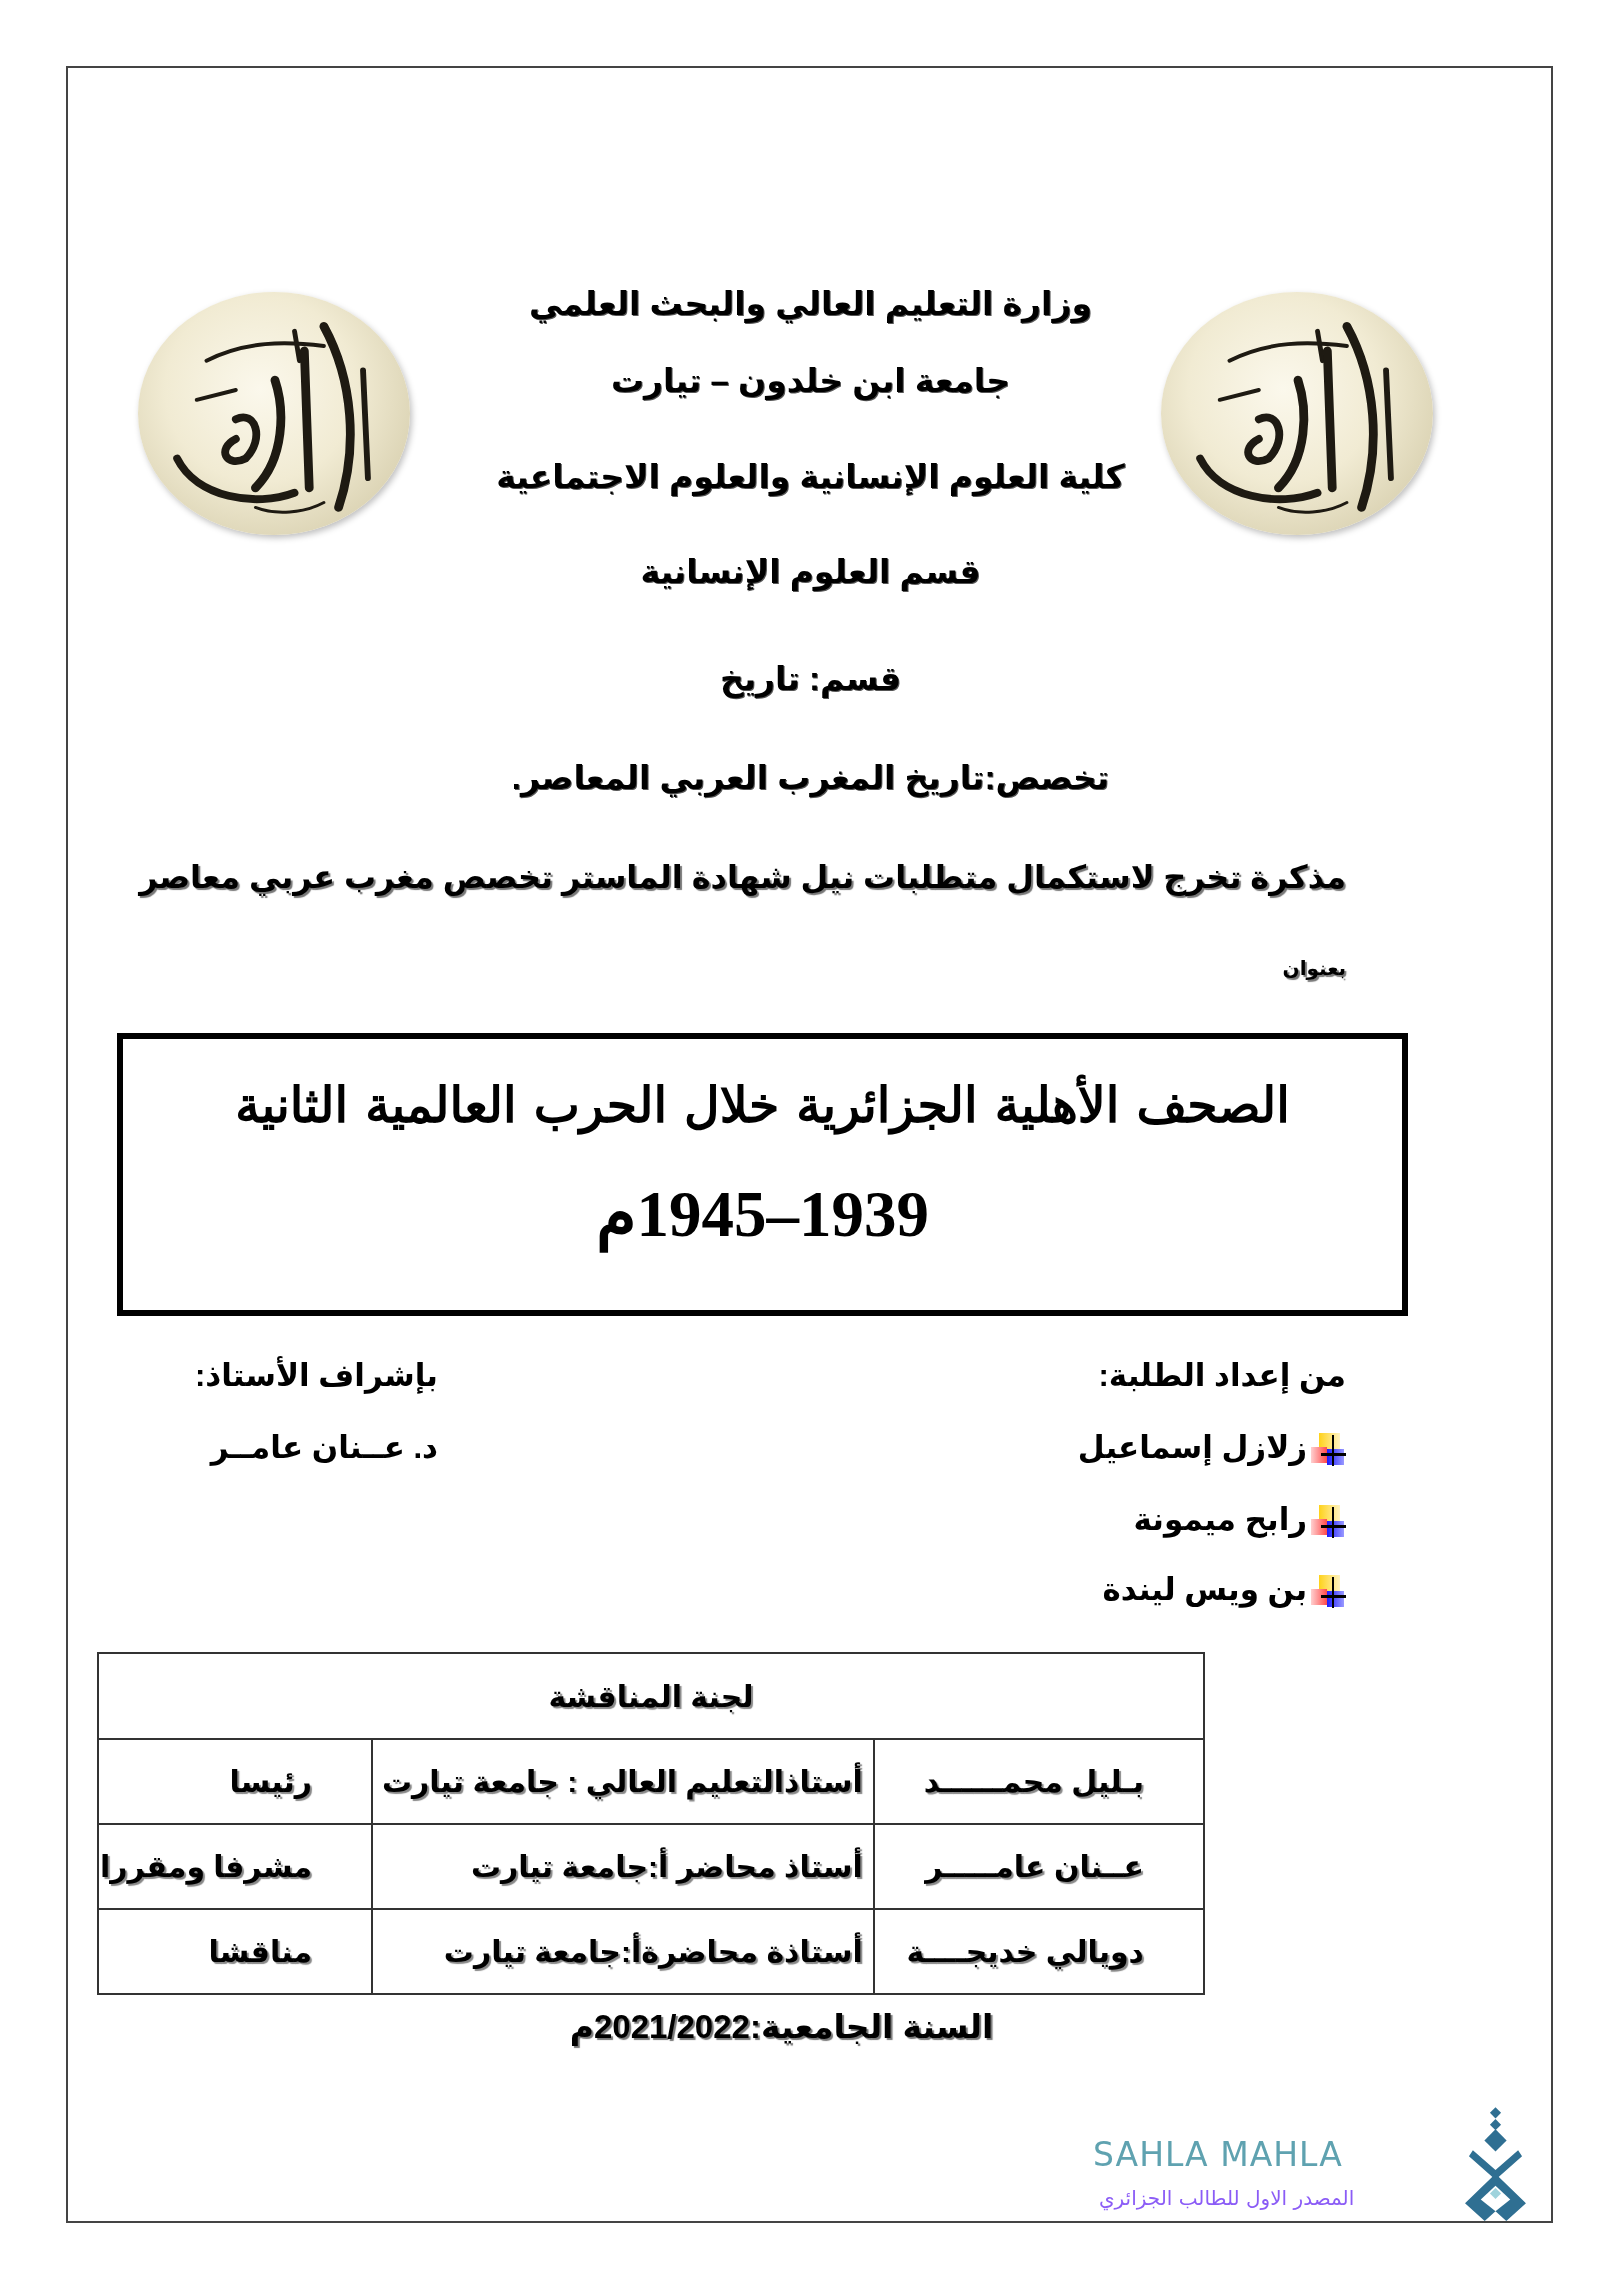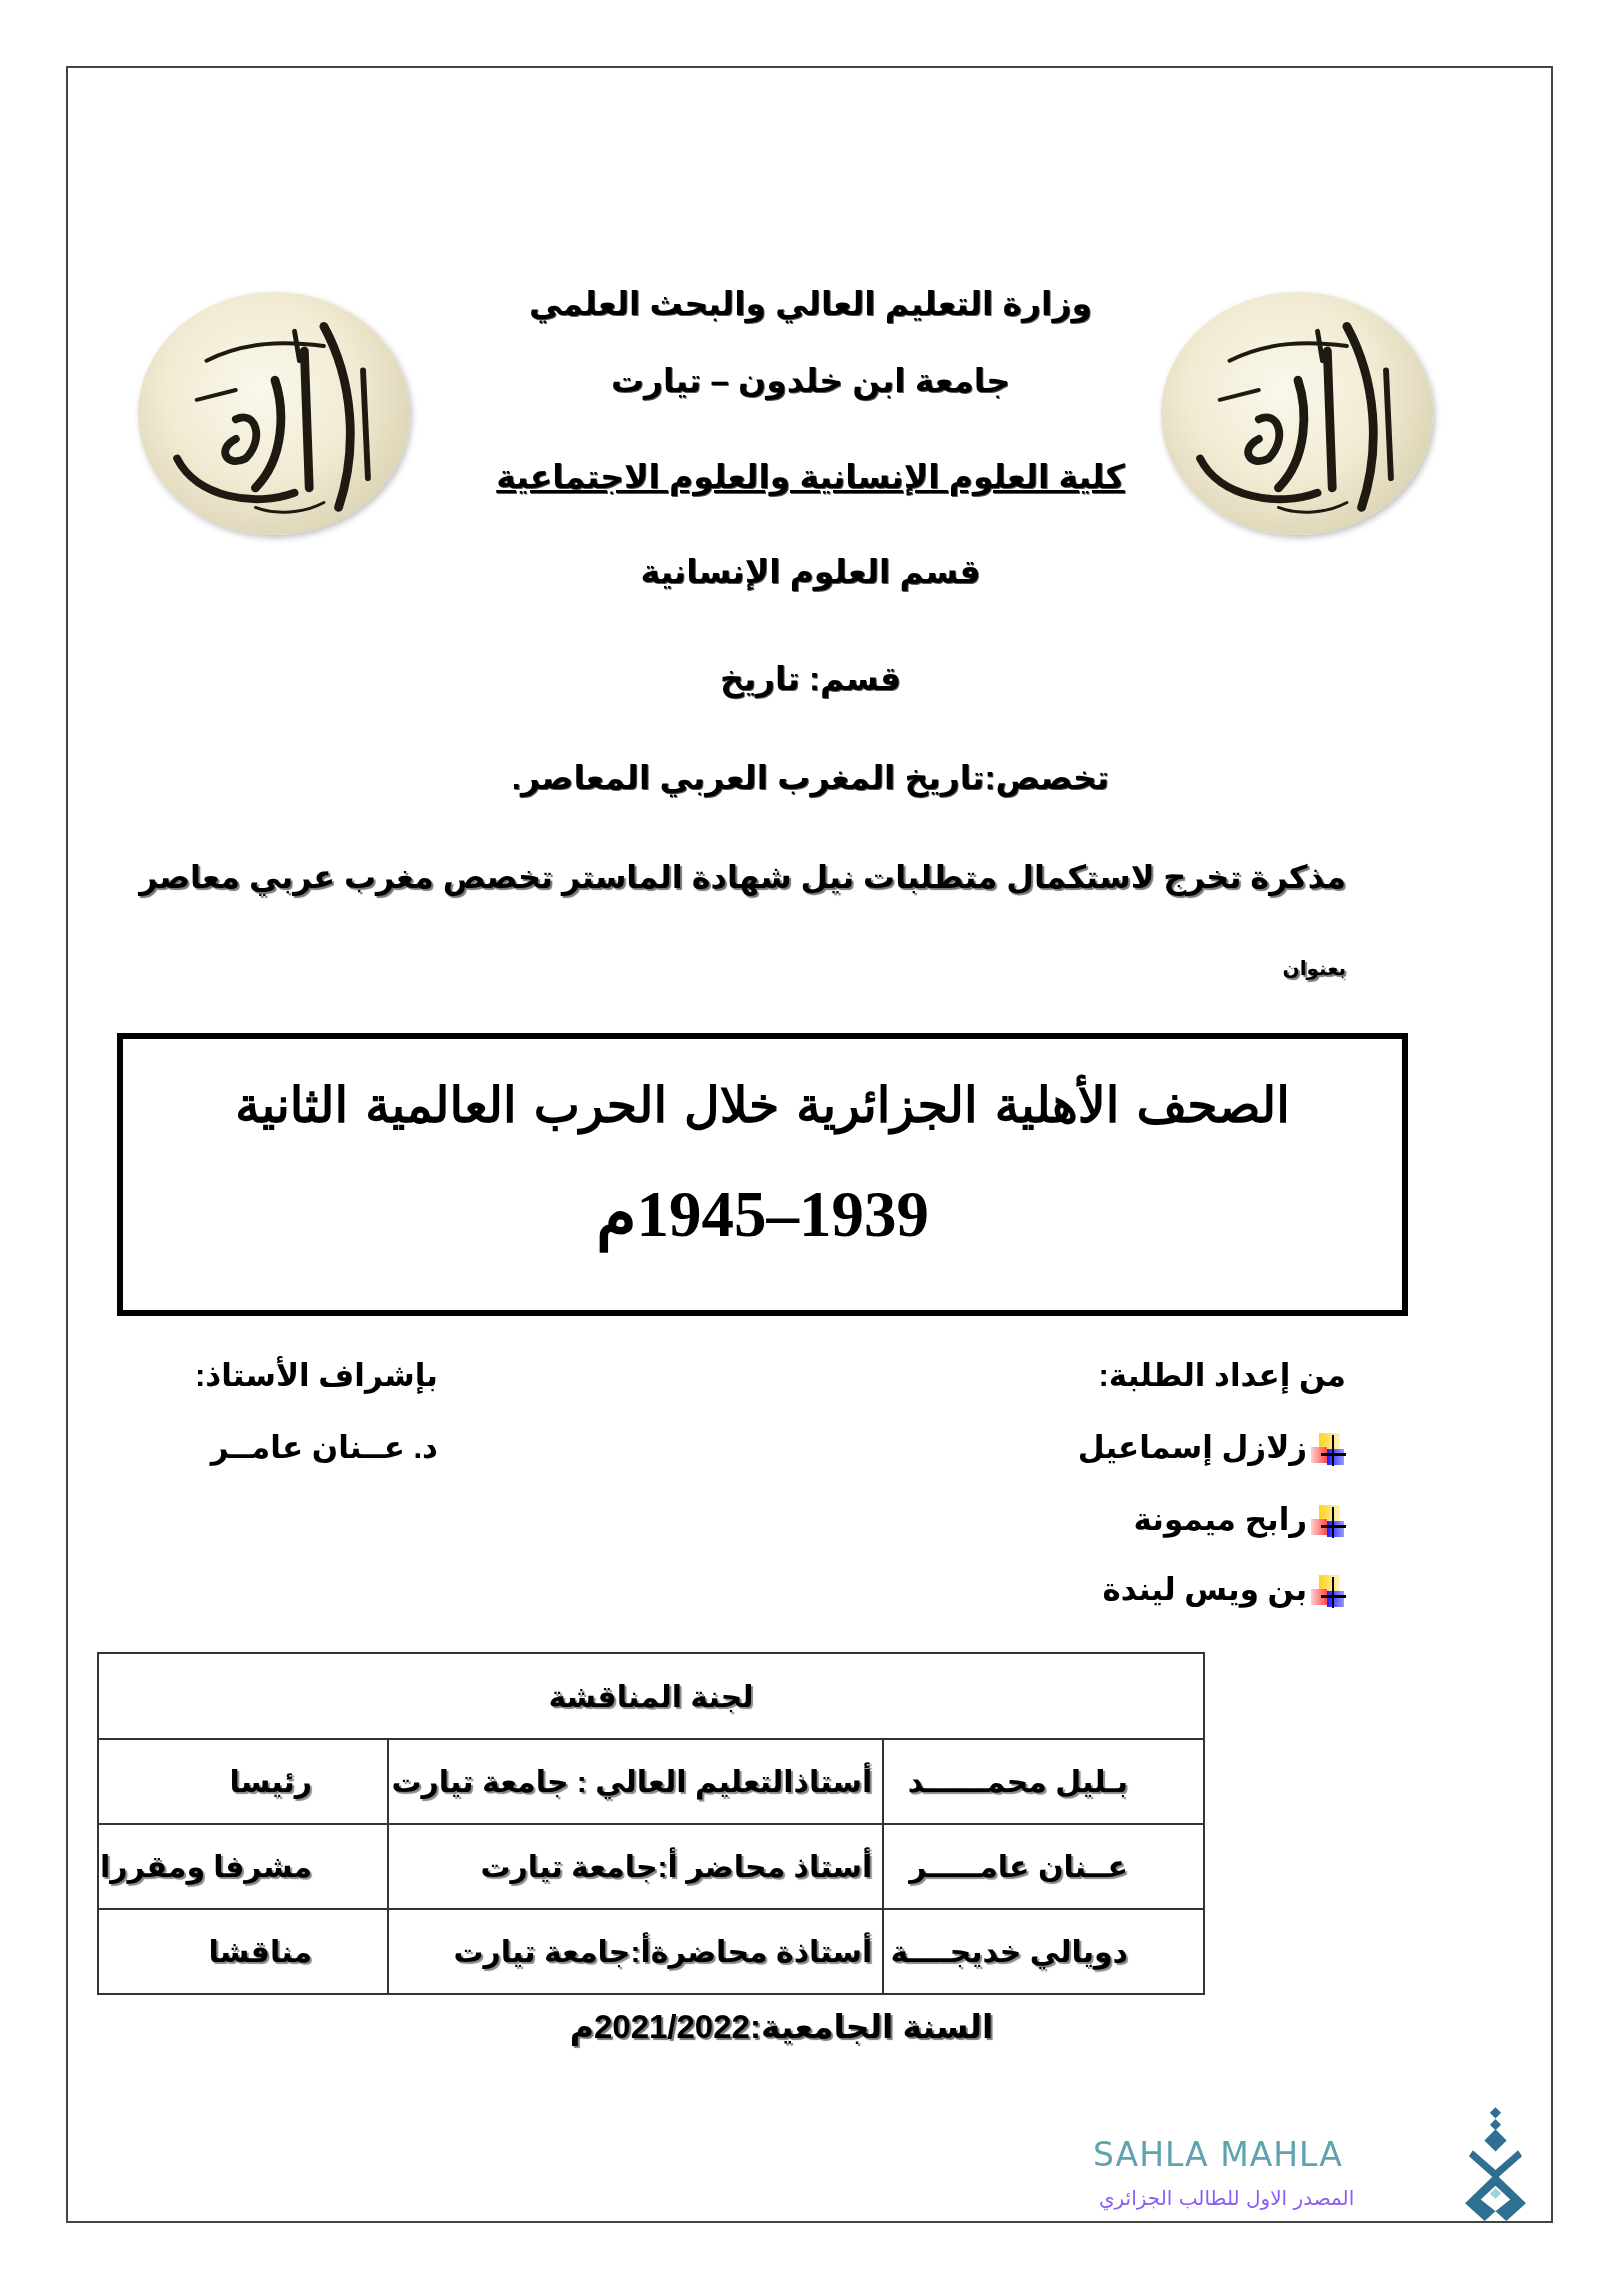--- a/index.html
+++ b/index.html
@@ -36,21 +36,21 @@
   .bullet .h { position:absolute; left:9.8px; top:19.6px; width:25.5px; height:2.9px; background:#000; }
 
   .student { font-size:31px; }
 
   
   table.committee { position:absolute; left:97px; top:1652px; width:1108px; border-collapse:collapse;
                     direction:rtl; }
   table.committee td { border:2px solid #333; font-weight:bold; font-size:30px; text-shadow:2px 2px 1px #888;
                        white-space:nowrap; }
   table.committee td.head { height:82px; text-align:center; }
-  table.committee tr.row td { height:81px; text-align:right; padding-right:75px; }
+  table.committee tr.row td { height:81px; text-align:right; padding-right:59px; }
   table.committee td.c-name { width:372px; padding-right:59px; }
   table.committee td.c-rank { width:515px; padding-right:9.8px !important; }
   table.committee td.c-role { padding-right:59px; }
 
   .watermark { position:absolute; left:1093px; top:2117px; width:431px; height:103px; }
   .wm-text { position:absolute; left:0; top:17.6px; font-family:"DejaVu Sans", sans-serif; font-size:33px;
              color:#5fa2b0; letter-spacing:1px; white-space:nowrap; }
   .wm-sub { position:absolute; left:5.9px; top:69px; direction:rtl; font-size:20px; color:#8b5cf6; white-space:nowrap;
             font-family:"DejaVu Sans", sans-serif; }
   .wm-icon { position:absolute; left:368px; top:-11.8px; }
@@ -88,21 +88,21 @@
       <path d="M40 170 C 60 210, 120 220, 160 205" stroke-width="8"></path>
       <path d="M60 110 L 100 100" stroke-width="4"></path>
       <path d="M120 220 C 140 228, 170 226, 190 215" stroke-width="3"></path>
       <path d="M230 80 L 235 190" stroke-width="6"></path>
     </g>
   </svg>
 </div>
 
 <div class="center-line hdr" style="top:284px;">وزارة التعليم العالي والبحث العلمي</div>
 <div class="center-line hdr" style="top:361px;">جامعة ابن خلدون – تيارت</div>
-<div class="center-line hdr" style="top:457px;text-decoration:underline;">كلية العلوم الإنسانية والعلوم الاجتماعية</div>
+<div class="center-line hdr" style="top:457px;">كلية العلوم الإنسانية والعلوم الاجتماعية</div>
 <div class="center-line hdr" style="top:552px;">قسم العلوم الإنسانية</div>
 <div class="center-line hdr" style="top:659px;">قسم: تاريخ</div>
 <div class="center-line hdr" style="top:758px;">تخصص:تاريخ المغرب العربي المعاصر.</div>
 
 <div class="rtl-block shadow" style="right:275px; top:858px; font-size:32px;">مذكرة تخرج لاستكمال متطلبات نيل شهادة الماستر تخصص مغرب عربي معاصر</div>
 <div class="rtl-block shadow" style="right:275px; top:956px; font-size:20px;">بعنوان</div>
 
 <div class="title-box">
   <div class="title-line1">الصحف الأهلية الجزائرية خلال الحرب العالمية الثانية</div>
   <div class="title-line2">1939–1945م</div>

